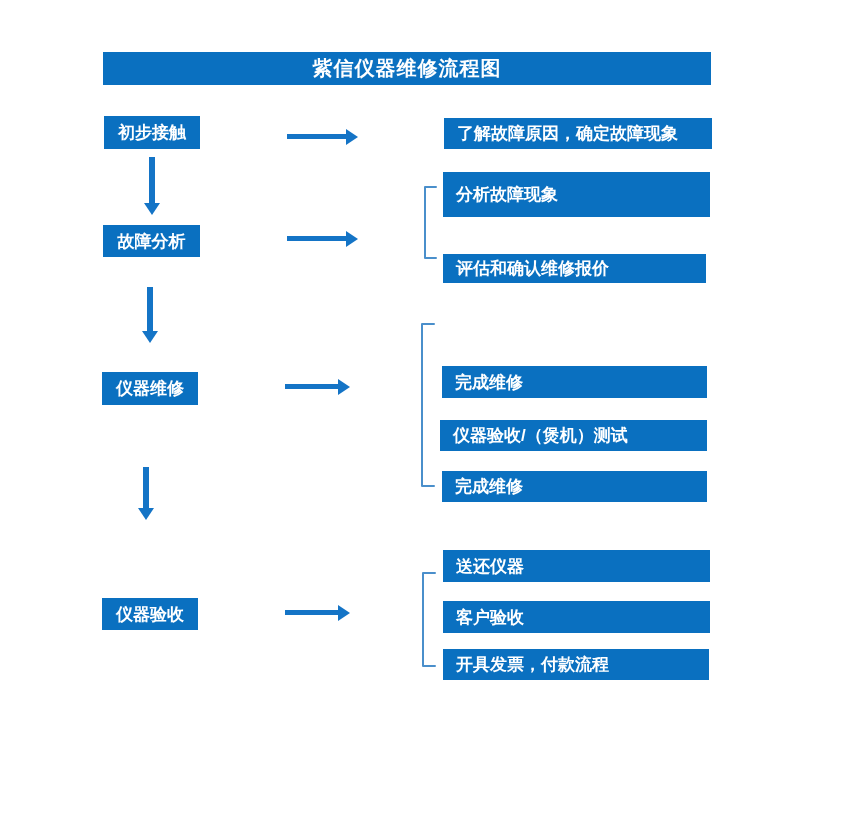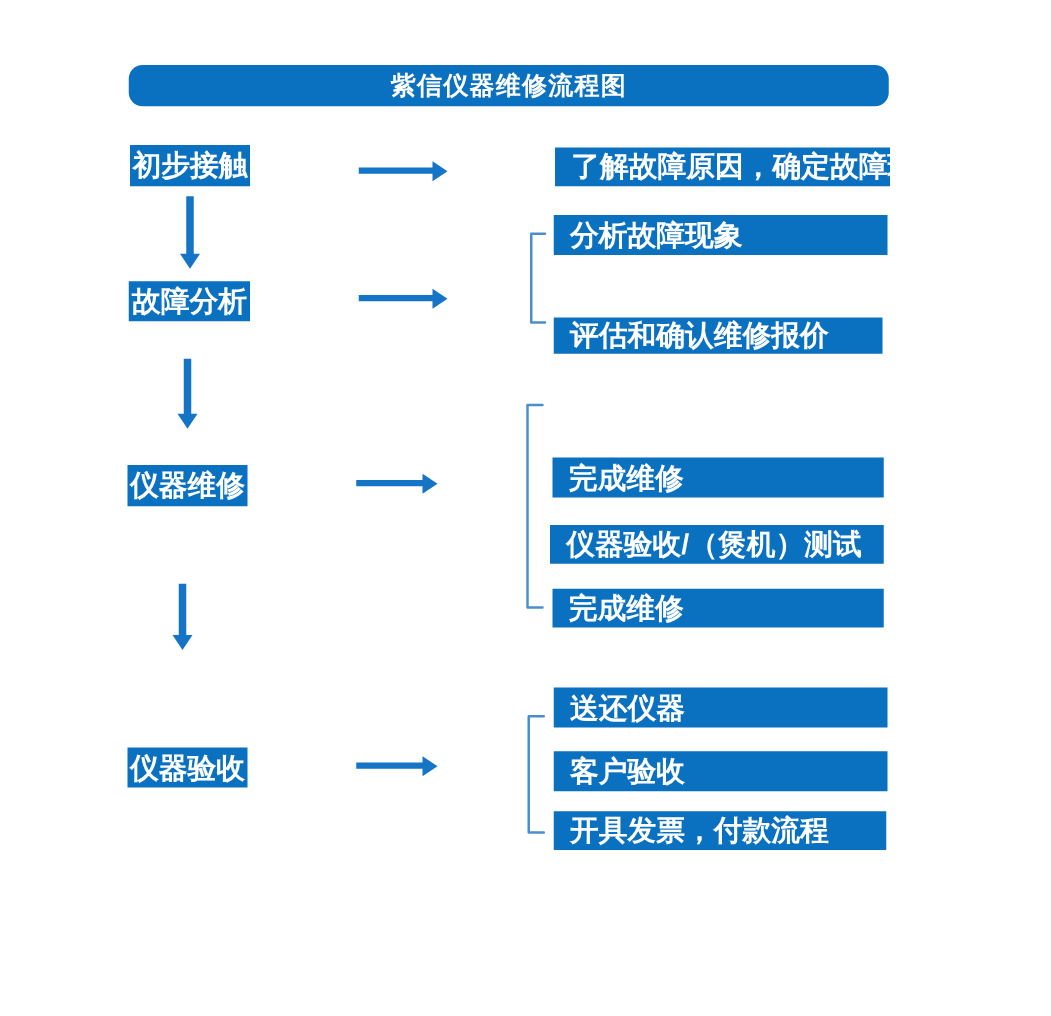--- a/index.html
+++ b/index.html
@@ -17,36 +17,36 @@
     width:841px;height:813px;
     background:var(--background);
     overflow:hidden;
   }
   .bluebox{
     position:absolute;
     background:var(--box-blue);
     color:var(--text-white);
     font-weight:bold;
     display:flex;align-items:center;
-    font-size:23px;
+    font-size:17px;
     white-space:nowrap;
   }
   .titlebar{
     left:103px;top:52px;width:608px;height:33px;
     justify-content:center;
-    font-size:20px;letter-spacing:1px;border-radius:11px;
+    font-size:20px;letter-spacing:1px;
   }
   .stepbox{justify-content:center;}
   .step-1{left:104px;top:116px;width:96px;height:33px;}
   .step-2{left:103px;top:225px;width:97px;height:32px;}
   .step-3{left:102px;top:372px;width:96px;height:33px;}
   .step-4{left:102px;top:598px;width:96px;height:32px;}
   .detailbox{padding-left:13px;justify-content:flex-start;}
   .d-1a{left:444px;top:118px;width:268px;height:31px;}
-  .d-2a{left:443px;top:172px;width:267px;height:32px;}
+  .d-2a{left:443px;top:172px;width:267px;height:45px;}
   .d-2b{left:443px;top:238px;width:263px;height:29px;margin-top:16px;}
   .d-3a{left:442px;top:306px;width:264px;height:32px;}
   .d-3b{left:442px;top:366px;width:265px;height:32px;}
   .d-3c{left:440px;top:420px;width:267px;height:31px;}
   .d-3d{left:442px;top:471px;width:265px;height:31px;}
   .d-4a{left:443px;top:550px;width:267px;height:32px;}
   .d-4b{left:443px;top:601px;width:267px;height:32px;}
   .d-4c{left:443px;top:649px;width:266px;height:31px;}
 
   

